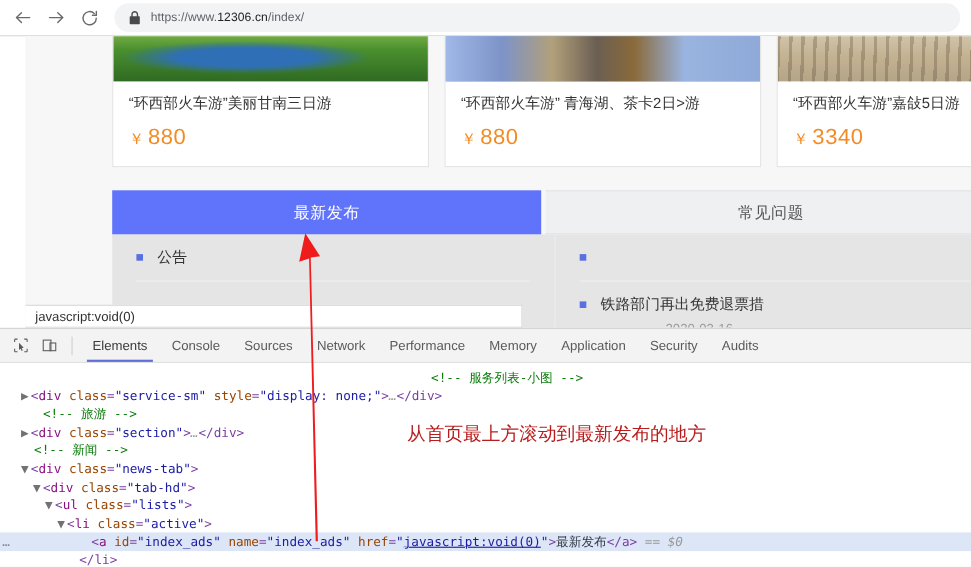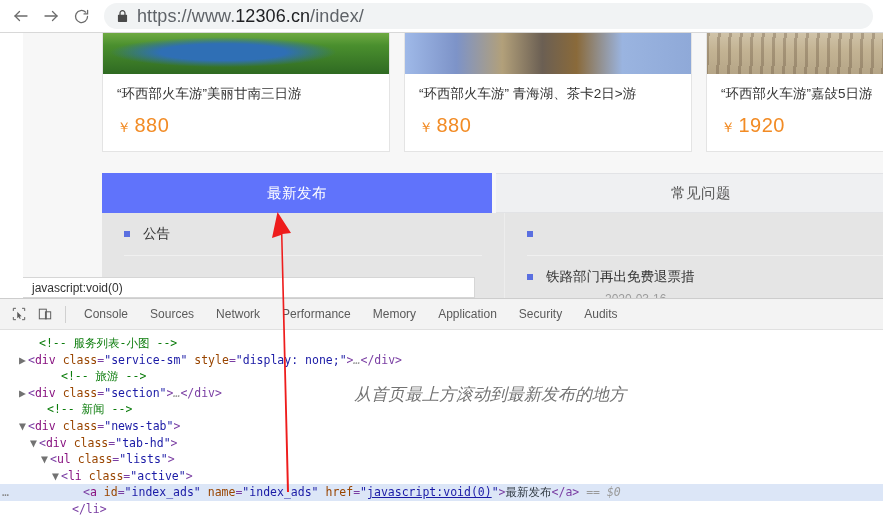--- a/index.html
+++ b/index.html
@@ -33,21 +33,21 @@
     height:26px;
     flex:1;
     background:#f1f3f4;
     border-radius:13px;
     display:flex;align-items:center;
     padding:0 13px;
     margin-right:10px;
   }
   #lock-icon{ margin-right:9px; display:flex; align-items:center;}
   #url-text{
-    font-size:18px;
+    font-size:11px;
     color:#202124;
     letter-spacing:.1px;
     white-space:nowrap;
   }
   #url-text .dim{ color:#5f6368; }
 
   
   #page-viewport{
     position:absolute;
     top:33px; left:0;
@@ -241,26 +241,25 @@
   .arrowglyph{ color:#727272; display:inline-block; width:9px; }
 
   
   #annotation-layer{
     position:absolute; inset:0;
     pointer-events:none;
     z-index:40;
   }
   #red-note{
     position:absolute;
-    left:354px; top:383px;
-    color:#737373;
+    left:370px; top:383px;
+    color:#b91c1c;
     font-size:17px;
     font-family:"Liberation Sans", sans-serif;
     white-space:nowrap;
-    font-style:italic;
   }
 </style>
 </head>
 <body>
 
 <div id="browser-chrome">
   <div class="nav-btn">
     <svg width="18" height="18" viewBox="0 0 24 24" fill="none" stroke="#6b6b6b" stroke-width="1.7" stroke-linecap="round" stroke-linejoin="round">
         <line x1="20" y1="12" x2="4" y2="12"></line>
         <polyline points="10,6 4,12 10,18"></polyline>
@@ -302,21 +301,21 @@
       <div class="card-photo photo-2"></div>
       <div class="card-body">
         <div class="card-title">“环西部火车游” 青海湖、茶卡2日&gt;游</div>
         <div class="card-price"><span class="yen">￥</span><span>880</span></div>
       </div>
     </div>
     <div class="travel-card">
       <div class="card-photo photo-3"></div>
       <div class="card-body">
         <div class="card-title">“环西部火车游”嘉敆5日游</div>
-        <div class="card-price"><span class="yen">￥</span><span>1920</span></div>
+        <div class="card-price"><span class="yen">￥</span><span>3340</span></div>
       </div>
     </div>
   </div>
 
   <div id="news-tab">
     <div id="tab-head">
       <div class="tab-item active">最新发布</div>
       <div class="tab-gap"></div>
       <div class="tab-item inactive">常见问题</div>
     </div>
@@ -360,36 +359,37 @@
           <path d="M6 5.3l5 5.2-2.2.3 1.2 2.4-1.1.6-1.2-2.4L6 12.9z" fill="#5a5a5a" stroke="none"></path>
         </svg>
     </div>
     <div class="dt-icon-btn">
       <svg width="14" height="14" viewBox="0 0 16 16" fill="none" stroke="#5a5a5a" stroke-width="1.1">
           <rect x="1.5" y="2.5" width="8" height="11"></rect>
           <rect x="8.5" y="5.5" width="6" height="8"></rect>
         </svg>
     </div>
     <div class="dt-sep"></div>
+    <div class="dt-tab active">Elements</div>
     <div class="dt-tab">Console</div>
     <div class="dt-tab">Sources</div>
     <div class="dt-tab">Network</div>
     <div class="dt-tab">Performance</div>
     <div class="dt-tab">Memory</div>
     <div class="dt-tab">Application</div>
     <div class="dt-tab">Security</div>
     <div class="dt-tab">Audits</div>
   </div>
 
   <div id="dom-tree">
-      <div class="dom-line" style="padding-left: 39px;"><span class="tk-comment">&lt;!-- 服务列表-小图 --&gt;</span></div>
+      <div class="dom-line" style="padding-left: 39px; text-align: center;"><span class="tk-comment">&lt;!-- 服务列表-小图 --&gt;</span></div>
       <div class="dom-line" style="padding-left: 19px;"><span class="arrowglyph">▶</span><span class="tk-punct">&lt;</span><span class="tk-tag">div</span> <span class="tk-attr">class</span><span class="tk-punct">=</span><span class="tk-val">"service-sm"</span> <span class="tk-attr">style</span><span class="tk-punct">=</span><span class="tk-val">"display: none;"</span><span class="tk-punct">&gt;</span><span class="tk-gray">…</span><span class="tk-punct">&lt;/div&gt;</span></div>
-      <div class="dom-line" style="padding-left: 61px;"><span class="tk-comment">&lt;!-- 旅游 --&gt;</span></div>
+      <div class="dom-line" style="padding-left: 39px;"><span class="tk-comment">&lt;!-- 旅游 --&gt;</span></div>
       <div class="dom-line" style="padding-left: 19px;"><span class="arrowglyph">▶</span><span class="tk-punct">&lt;</span><span class="tk-tag">div</span> <span class="tk-attr">class</span><span class="tk-punct">=</span><span class="tk-val">"section"</span><span class="tk-punct">&gt;</span><span class="tk-gray">…</span><span class="tk-punct">&lt;/div&gt;</span></div>
-      <div class="dom-line" style="padding-left: 47px;"><span class="tk-comment">&lt;!-- 新闻 --&gt;</span></div>
+      <div class="dom-line" style="padding-left: 31px;"><span class="tk-comment">&lt;!-- 新闻 --&gt;</span></div>
       <div class="dom-line" style="padding-left: 19px;"><span class="arrowglyph">▼</span><span class="tk-punct">&lt;</span><span class="tk-tag">div</span> <span class="tk-attr">class</span><span class="tk-punct">=</span><span class="tk-val">"news-tab"</span><span class="tk-punct">&gt;</span></div>
       <div class="dom-line" style="padding-left: 30px;"><span class="arrowglyph">▼</span><span class="tk-punct">&lt;</span><span class="tk-tag">div</span> <span class="tk-attr">class</span><span class="tk-punct">=</span><span class="tk-val">"tab-hd"</span><span class="tk-punct">&gt;</span></div>
       <div class="dom-line" style="padding-left: 41px;"><span class="arrowglyph">▼</span><span class="tk-punct">&lt;</span><span class="tk-tag">ul</span> <span class="tk-attr">class</span><span class="tk-punct">=</span><span class="tk-val">"lists"</span><span class="tk-punct">&gt;</span></div>
       <div class="dom-line" style="padding-left: 52px;"><span class="arrowglyph">▼</span><span class="tk-punct">&lt;</span><span class="tk-tag">li</span> <span class="tk-attr">class</span><span class="tk-punct">=</span><span class="tk-val">"active"</span><span class="tk-punct">&gt;</span></div>
       <div class="dom-line selected" style="padding-left: 83px;"><span class="ellipsis">…</span><span class="tk-punct">&lt;</span><span class="tk-tag">a</span> <span class="tk-attr">id</span><span class="tk-punct">=</span><span class="tk-val">"index_ads"</span> <span class="tk-attr">name</span><span class="tk-punct">=</span><span class="tk-val">"index_ads"</span> <span class="tk-attr">href</span><span class="tk-punct">=</span><span class="tk-val">"<span class="tk-link">javascript:void(0)</span>"</span><span class="tk-punct">&gt;</span><span class="tk-text">最新发布</span><span class="tk-punct">&lt;/a&gt;</span><span class="tk-gray"> == $0</span></div>
       <div class="dom-line" style="padding-left: 72px;"><span class="tk-punct">&lt;/li&gt;</span></div>
     </div>
 </div>
 
 <div id="annotation-layer">

